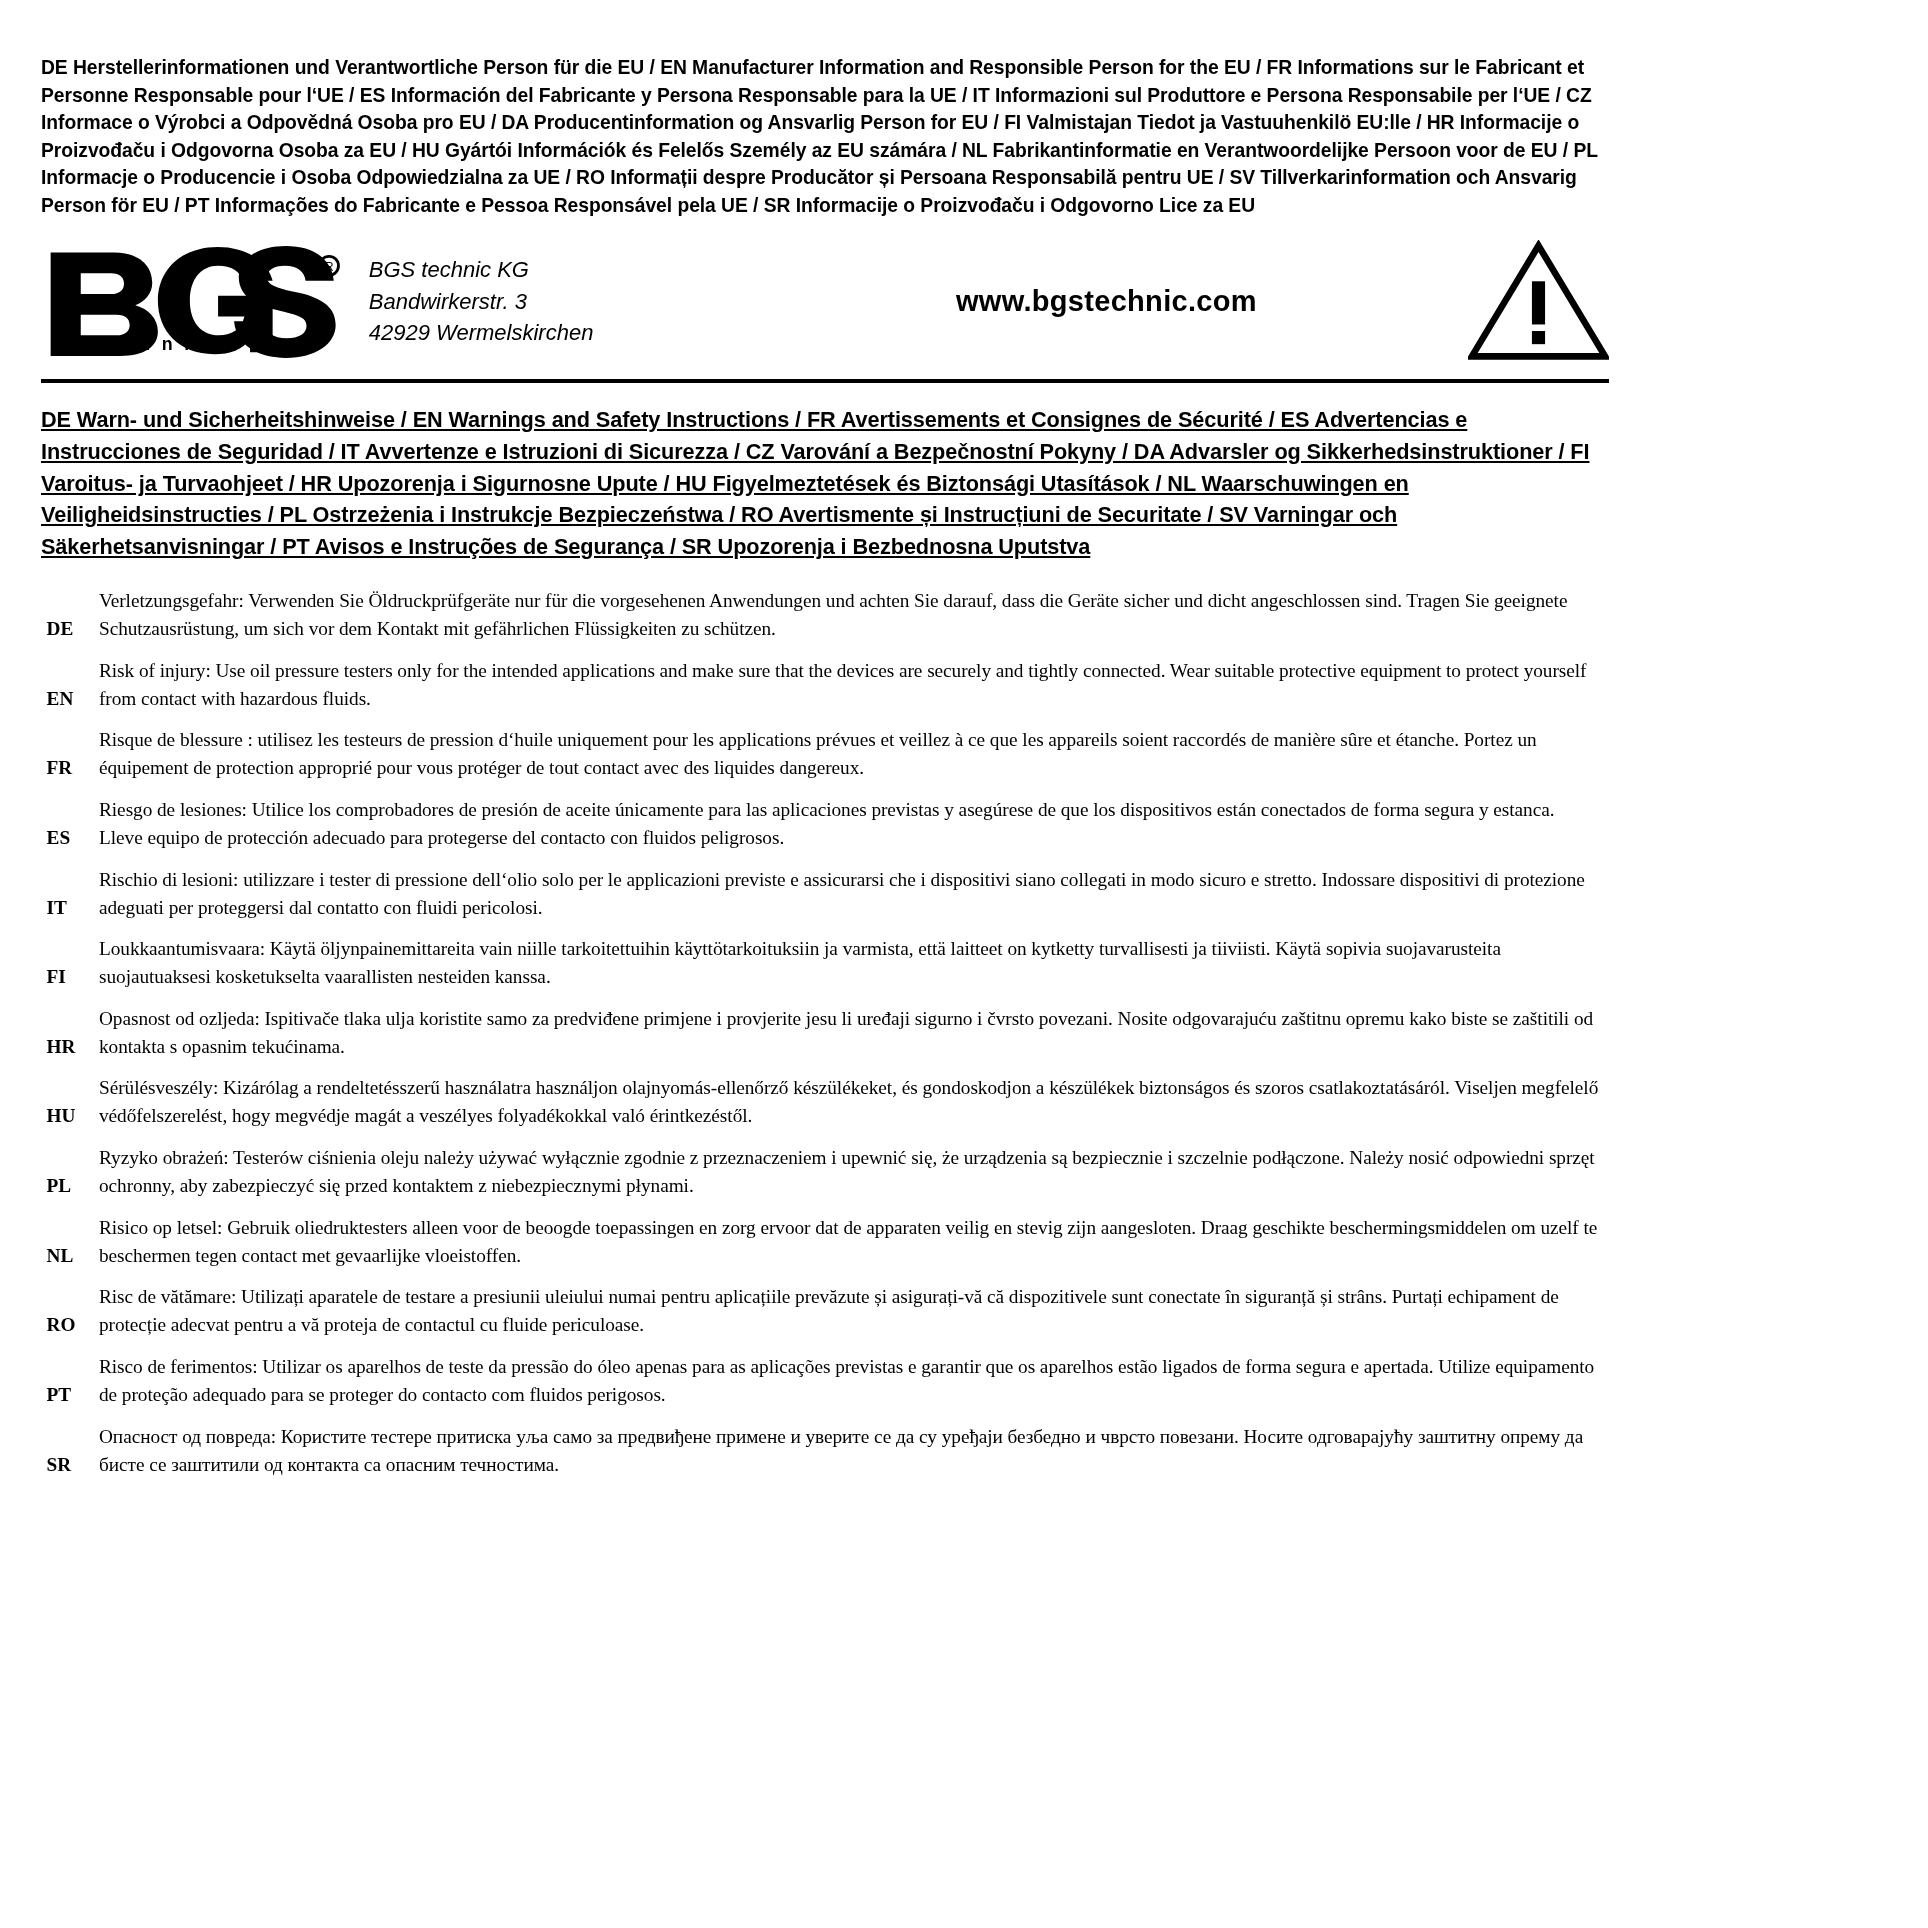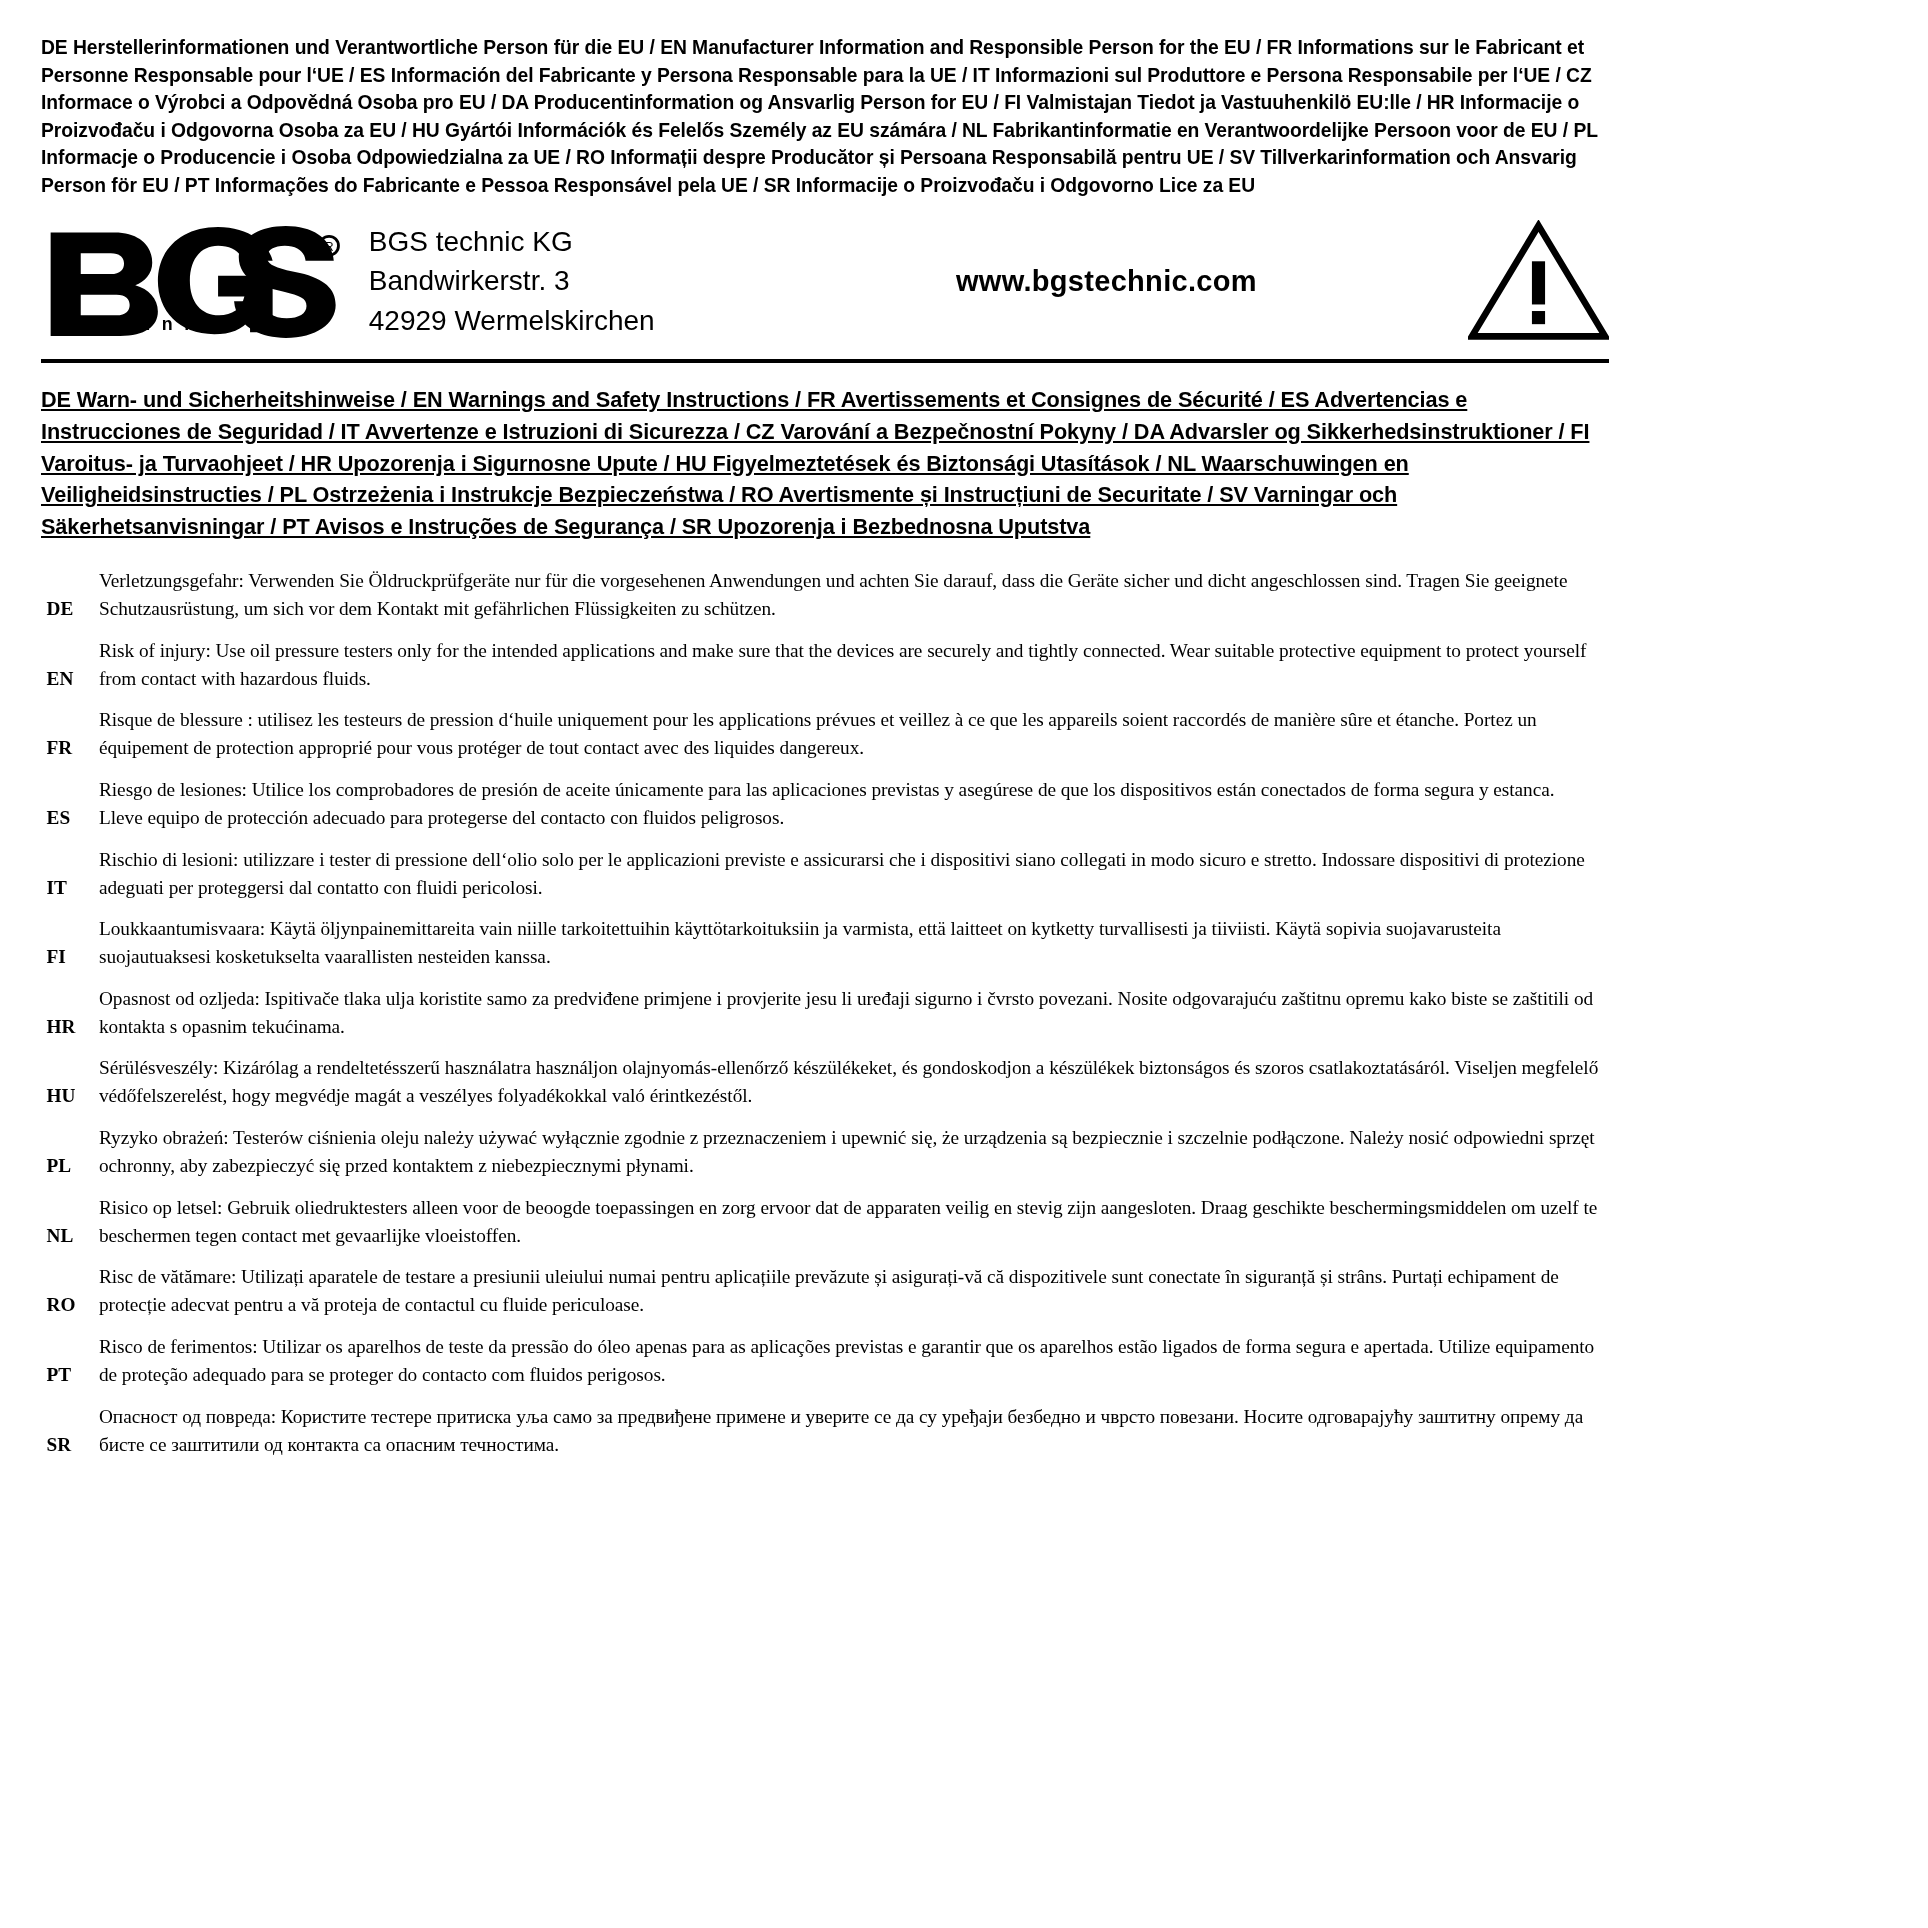--- a/index.html
+++ b/index.html
@@ -11,21 +11,21 @@
     width: 1928px;
     min-height: 1928px;
     font-family: "Liberation Sans", sans-serif;
     color: #000000;
     -webkit-font-smoothing: antialiased;
   }
   .page {
     width: 1650px;
     min-height: 1928px;
     box-sizing: border-box;
-    padding: 34px 41px 0 41px;
+    padding: 54px 41px 0 41px;
     position: relative;
   }
 
   
   .header-langs {
     font-size: 19.3px;
     font-weight: bold;
     line-height: 1.43;
     letter-spacing: -0.05px;
     margin: 0 0 11.3px 0;
@@ -42,23 +42,24 @@
   }
   .logo-box {
     width: 311px;
     flex: 0 0 311px;
     padding-left: 3.8px;
   }
   .logo-svg { display: block; }
 
   .addr-col {
     flex: 0 0 395px;
-    font-size: 28px;
+    font-size: 22px;
     line-height: 1.42;
     padding-left: 13px;
+    font-style: italic;
   }
   .tel-col {
     flex: 0 0 367px;
     font-size: 23.5px;
     line-height: 1.42;
   }
   .web-col {
     flex: 1 1 auto;
     text-align: center;
     font-size: 29px;

